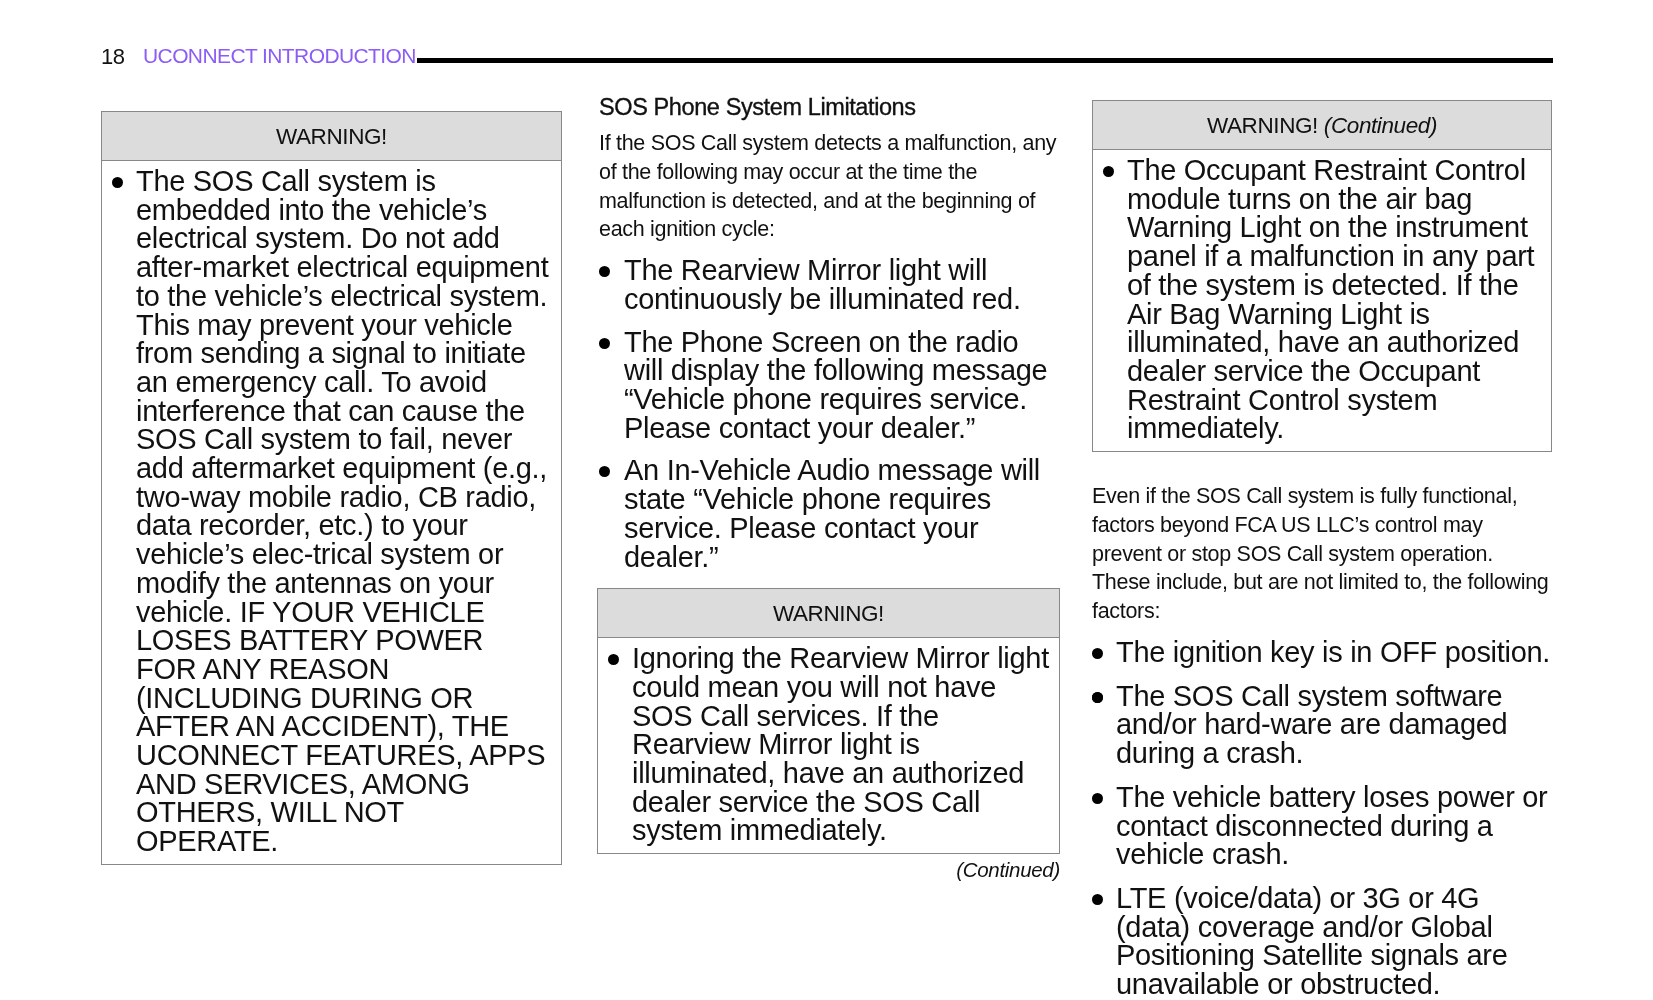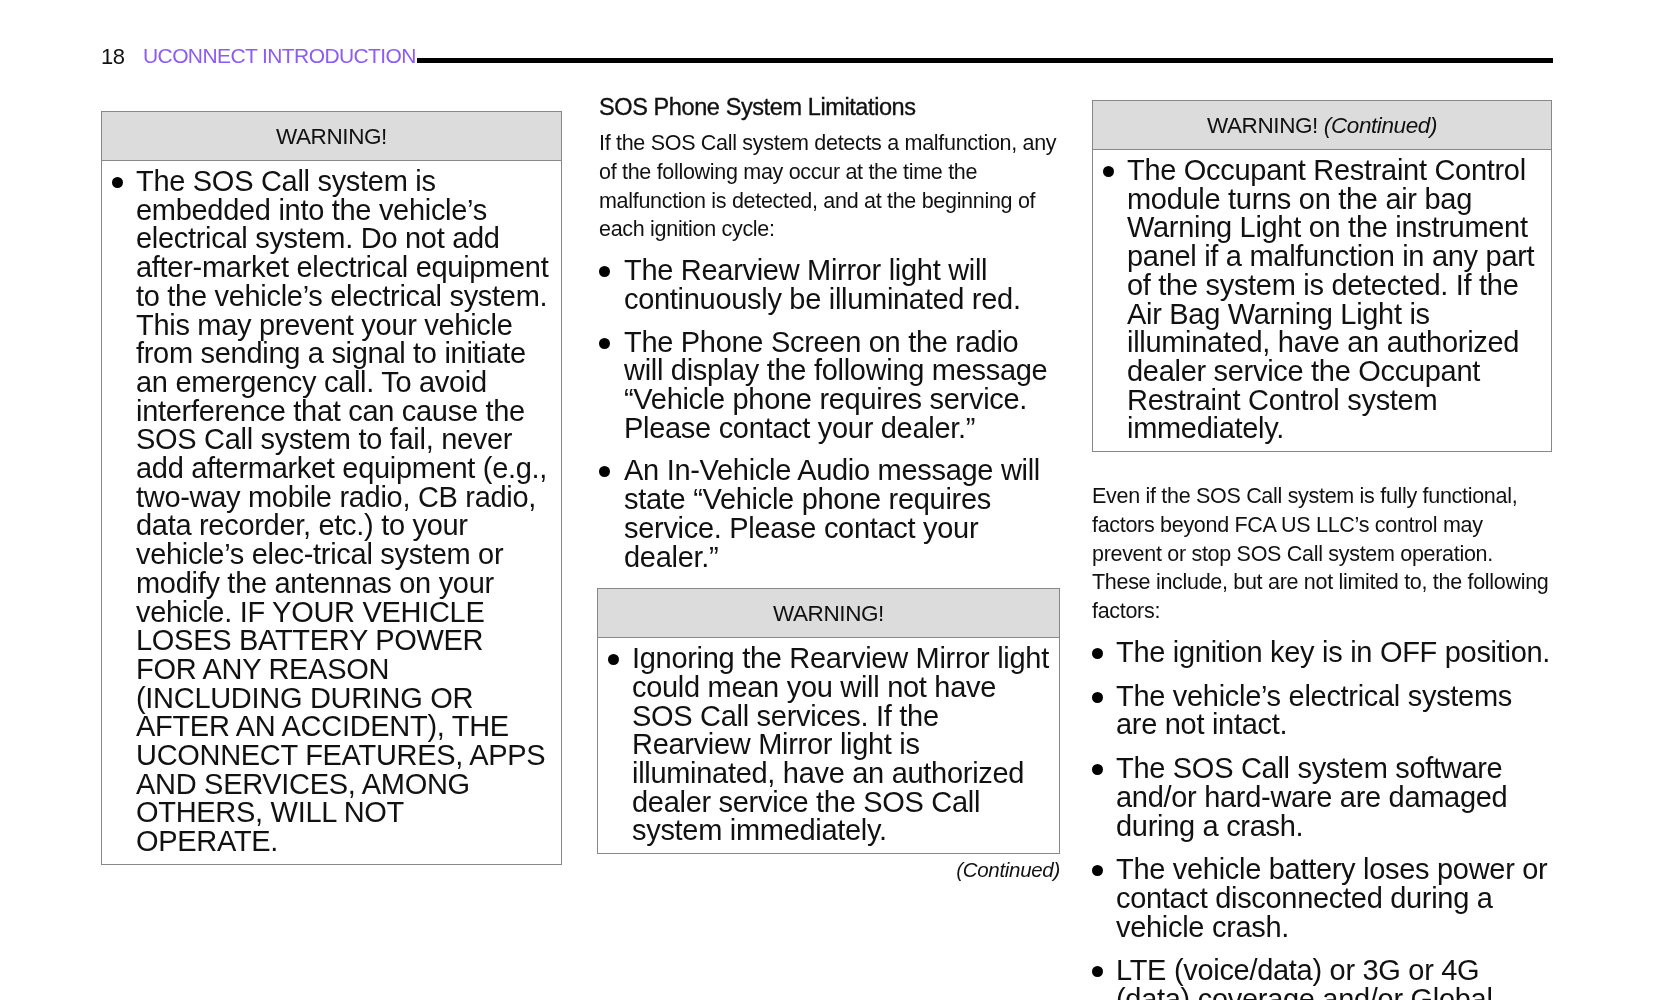--- a/index.html
+++ b/index.html
@@ -117,21 +117,20 @@
   </div>
   <div style="height:30px"></div>
   <p class="body" style="margin-left:0">Even if the SOS Call system is fully functional, factors beyond FCA US LLC’s control may prevent or stop SOS Call system operation. These include, but are not limited to, the following factors:</p>
   <ul class="blist right-list">
     <li>
       <span class="bullet"></span>
       <span>The ignition key is in OFF position.</span>
     </li>
     <li class="condx">
       <span class="bullet"></span>
-      <span>The vehicle’s electrical systems are not intact.</span>
     </li>
     <li>
       <span class="bullet"></span>
       <span>The SOS Call system software and/or hard-ware are damaged during a crash.</span>
     </li>
     <li>
       <span class="bullet"></span>
       <span>The vehicle battery loses power or contact disconnected during a vehicle crash.</span>
     </li>
     <li>

